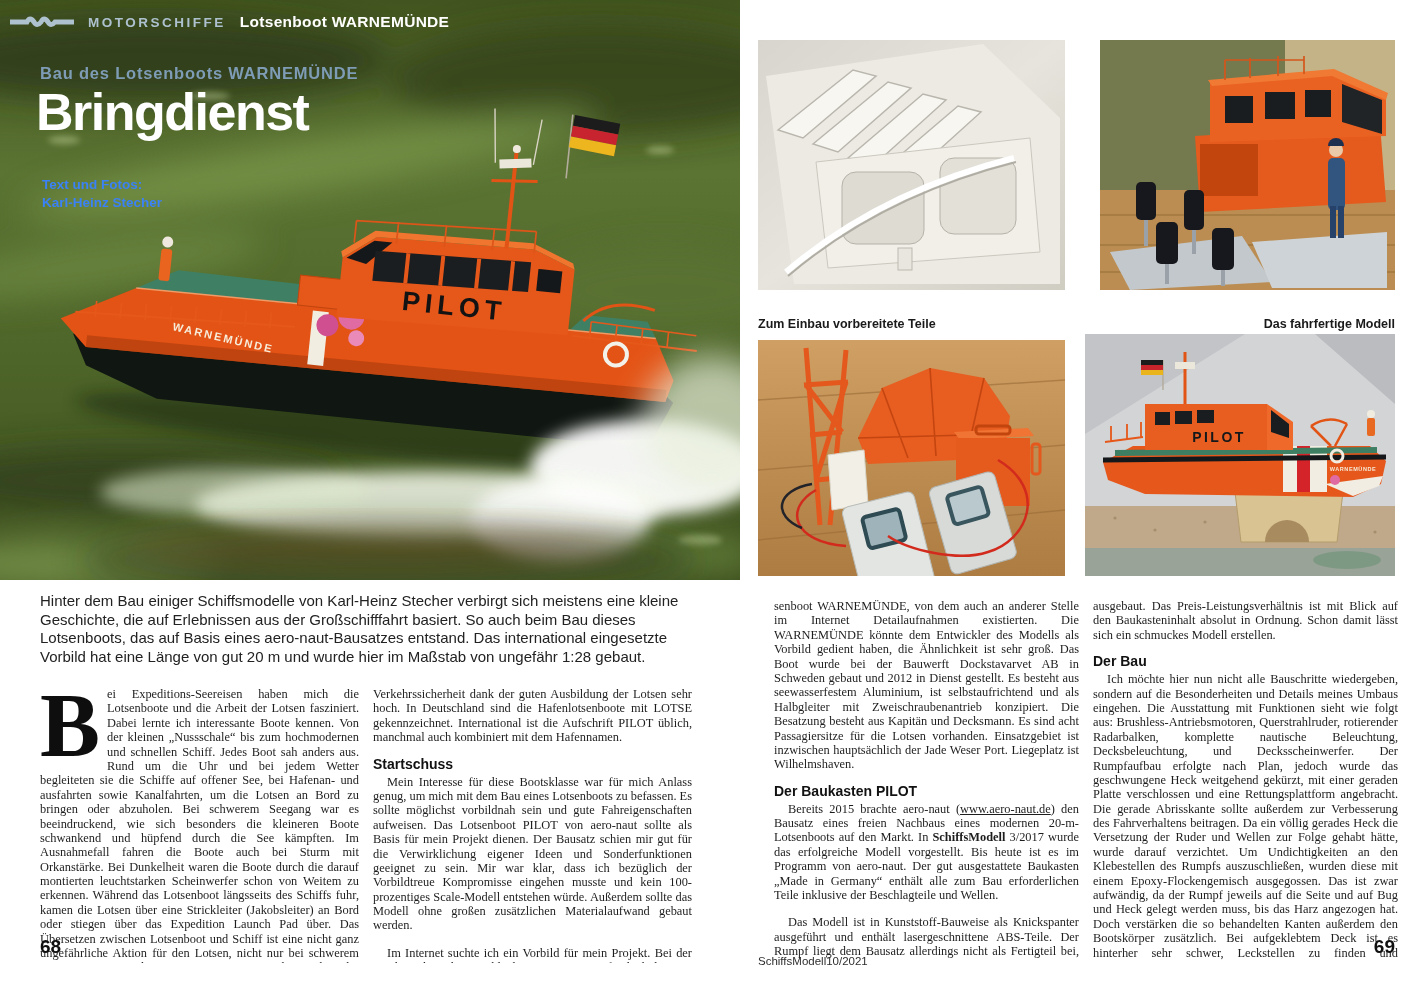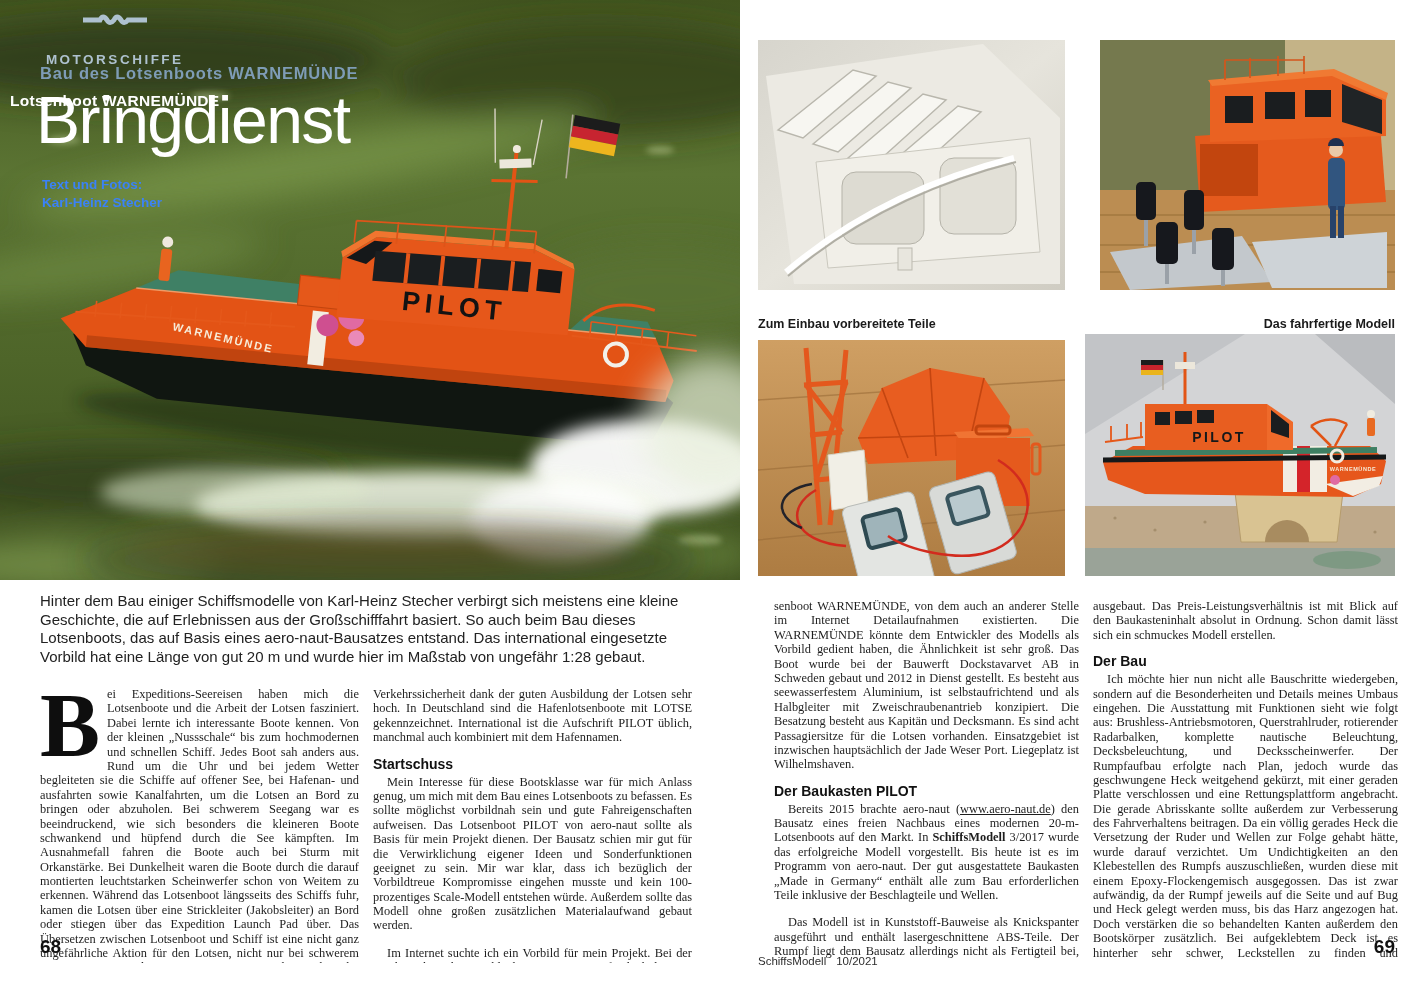--- a/index.html
+++ b/index.html
@@ -3,25 +3,25 @@
 <meta charset="utf-8">
 <style>
   html,body{margin:0;padding:0;background:#e9e9e9;}
   .spread{position:relative;width:1414px;height:1000px;background:#ffffff;overflow:hidden;
           font-family:"Liberation Sans",sans-serif;color:#1c1c1c;}
   svg text{font-family:"Liberation Sans",sans-serif;}
 
   
   .hero{position:absolute;left:0;top:0;width:740px;height:580px;}
   .hero svg{display:block;}
-  .hero-header{position:absolute;left:10px;top:13px;display:flex;align-items:center;gap:25px;flex-direction:column;}
+  .hero-header{position:absolute;left:10px;top:13px;display:flex;align-items:center;gap:14px;}
   .section-label{color:#aec1cf;font-weight:bold;font-size:13.5px;letter-spacing:2.5px;}
   .topic-label{color:#ffffff;font-weight:bold;font-size:15.5px;letter-spacing:.3px;}
   .kicker{position:absolute;left:40px;top:64px;color:#7e9cb6;font-weight:bold;font-size:16.5px;letter-spacing:.8px;}
-  .title{position:absolute;left:36px;top:82px;color:#ffffff;font-weight:normal;font-size:66px;letter-spacing:-1.5px;}
+  .title{position:absolute;left:36px;top:82px;color:#ffffff;font-weight:bold;font-size:52px;letter-spacing:-1.5px;}
   .byline{position:absolute;left:42px;top:176px;color:#3b82f6;font-weight:bold;font-size:13.5px;line-height:1.3;}
 
   
   .intro{position:absolute;left:40px;top:592px;width:668px;font-size:15px;line-height:1.24;color:#222222;}
   .cols{position:absolute;display:flex;}
   .cols-left{left:40px;top:687px;width:652px;height:276px;gap:14px;}
   .cols-right{left:774px;top:599px;width:624px;height:362px;gap:14px;}
   .col{overflow:hidden;}
   .cols-left .col{width:319px;}
   .cols-right .col{width:305px;}
@@ -41,21 +41,21 @@
   .fB{left:1100px;top:40px;width:295px;height:250px;}
   .fC{left:758px;top:340px;width:307px;height:236px;}
   .fD{left:1085px;top:334px;width:310px;height:242px;}
   .cap-row{position:absolute;left:758px;width:637px;display:flex;justify-content:space-between;
            font-weight:bold;font-size:12.5px;color:#1a1a1a;}
   .cap-row1{top:293px;}
   .cap-row2{top:317px;}
 
   
   .imprint{position:absolute;left:758px;top:955px;font-size:11.5px;color:#2e2e2e;}
-  .imprint .iss{margin-left:10px;}
+  .imprint .iss{}
   .pagenum{position:absolute;font-weight:bold;font-size:19px;color:#101010;text-align:right;}
   .pn-left{left:40px;top:936px;}
   .pn-right{left:1352px;top:936px;width:43px;text-align:right;}
 </style>
 </head>
 <body>
 
 <div class="spread">
 
   <figure class="hero">

